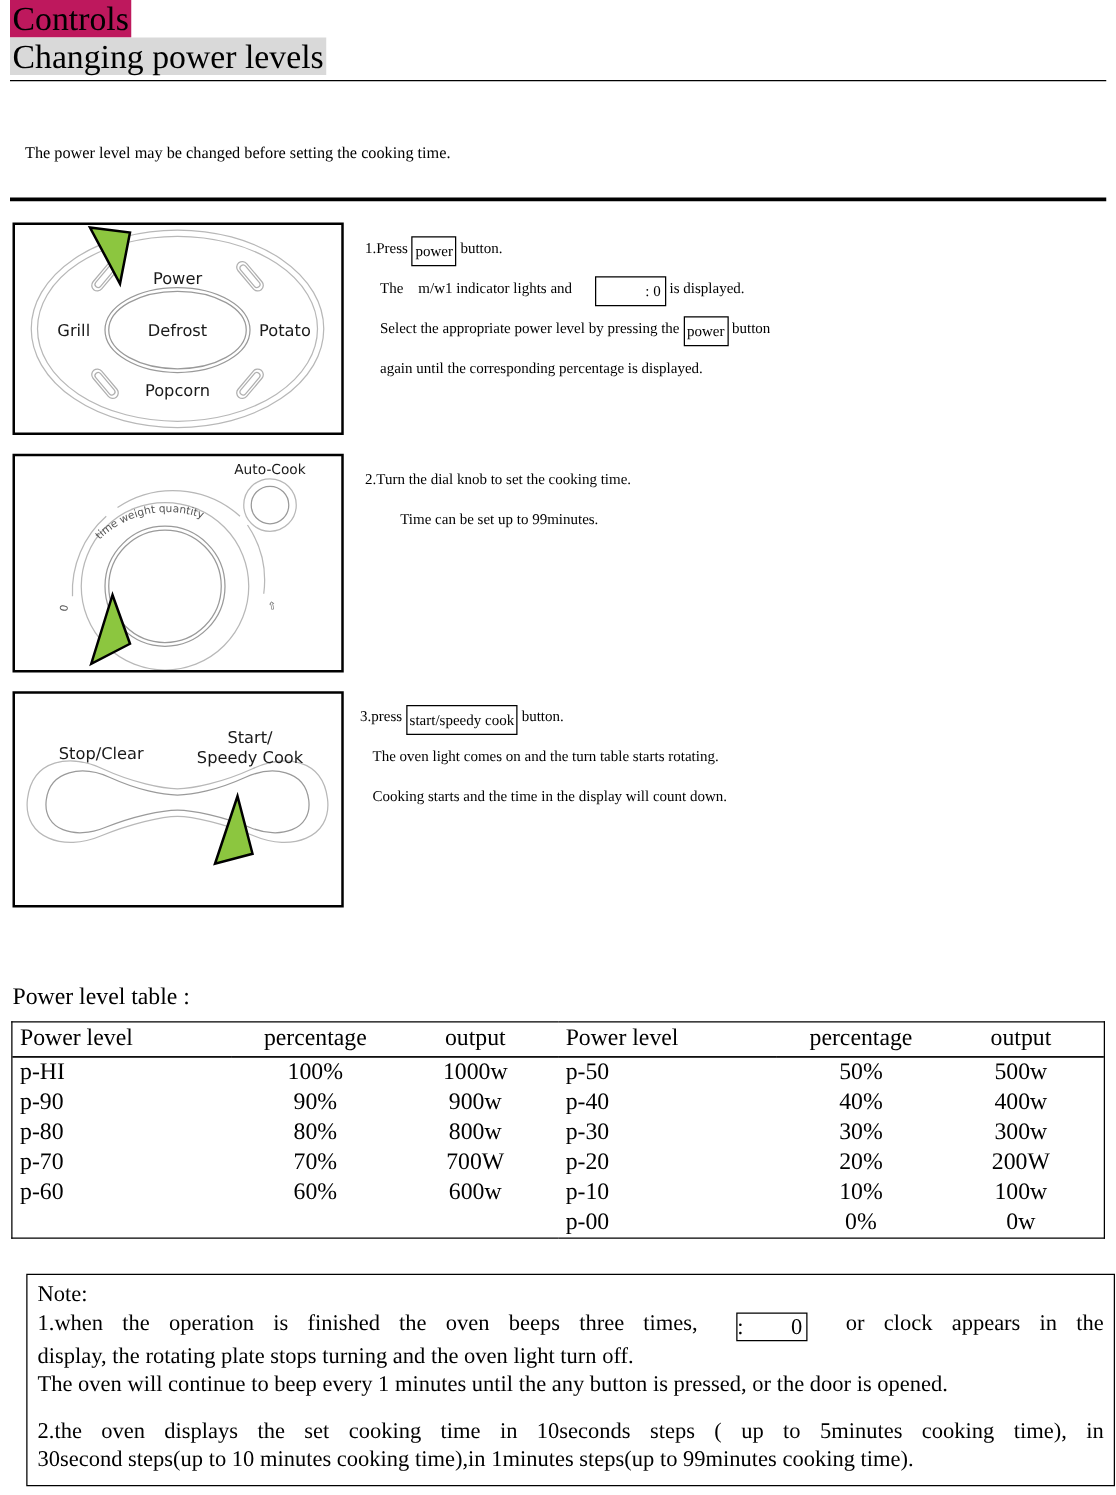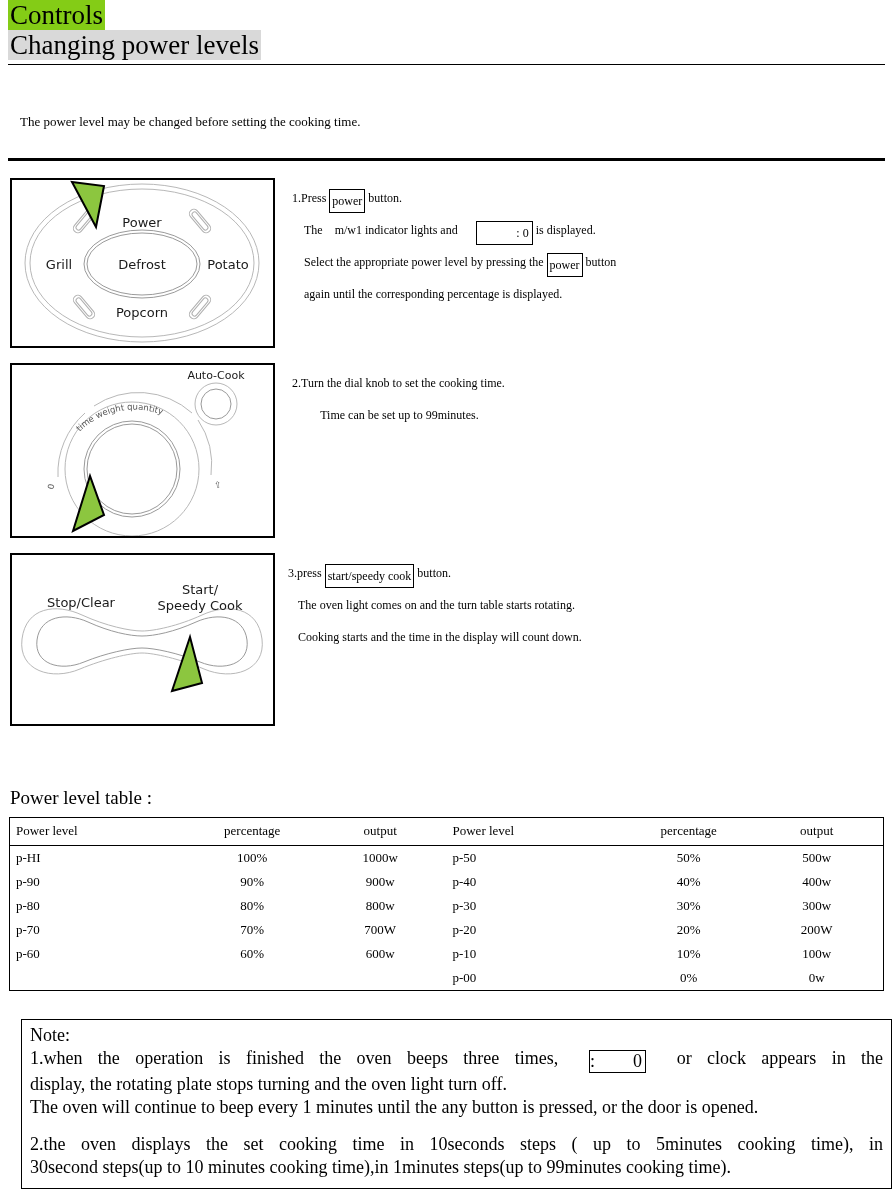--- a/index.html
+++ b/index.html
@@ -22,21 +22,21 @@
     width: 893px;
     height: 1196px;
   }
 
   
   .head-wrap { position: absolute; left: 8px; top: 0px; width: 877px; }
   .h-title {
     font-size: 27px;
     line-height: 30px;
     display: inline-block;
-    background: #84cc16;
+    background: #be185d;
     padding: 0 2px;
     white-space: pre;
   }
   .h-sub {
     font-size: 27px;
     line-height: 30px;
     display: inline-block;
     background: #d9d9d9;
     padding: 0 2px;
     white-space: pre;
@@ -159,21 +159,21 @@
     border: none;
   }
   .half {
     width: 50%;
     box-sizing: border-box;
   }
   .half.right { border-left: 1.6px solid #000; }
   .subtbl {
     width: 100%;
     border-collapse: collapse;
-    font-size: 13px;
+    font-size: 19px;
   }
   .subtbl th {
     font-weight: normal;
     border-bottom: 1.6px solid #000;
     padding: 1px 0 2px 0;
     line-height: 24px;
   }
   .subtbl td {
     padding: 0;
     line-height: 24px;

